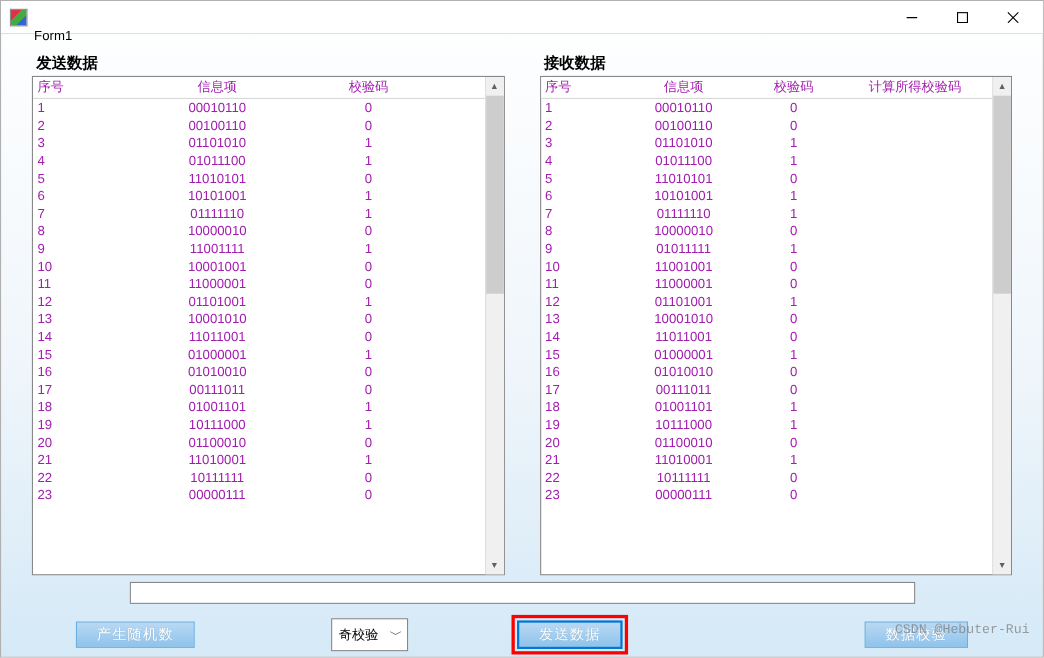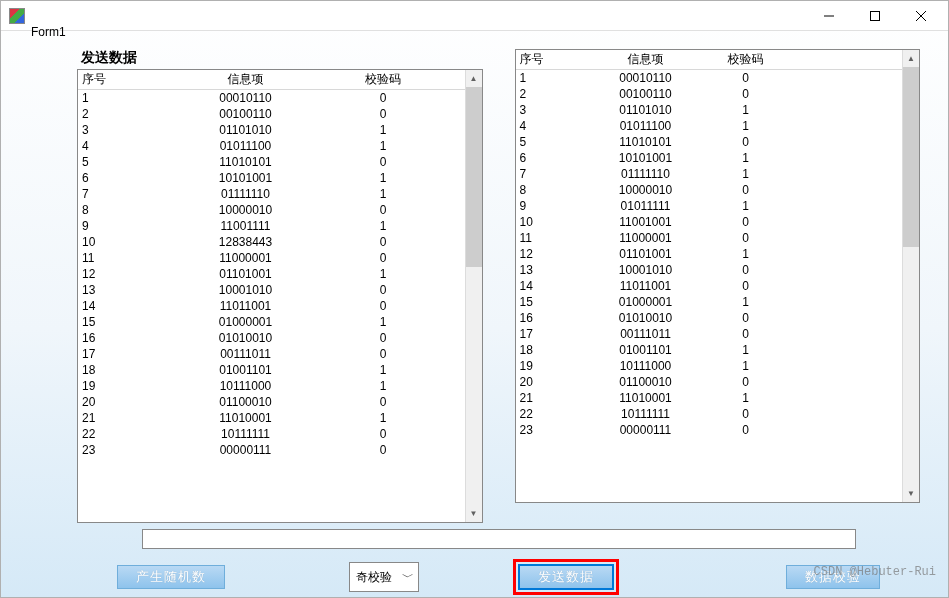--- a/index.html
+++ b/index.html
@@ -37,21 +37,20 @@
   .winbtn {
     width: 46px; height: 30px;
     display: flex; align-items: center; justify-content: center;
     color: #000;
   }
   .winbtn svg { width: 10px; height: 10px; }
   .content {
     position: absolute;
     top: 30px; left: 0; right: 0; bottom: 0;
     padding: 18px 28px 22px 28px;
-    margin-left: 48px;
   }
   .cols {
     display: flex;
     gap: 32px;
   }
   .col { flex: 1; display: flex; flex-direction: column; }
   .col-label {
     font-size: 14px;
     font-weight: 700;
     color: #000;
@@ -66,21 +65,21 @@
   }
   .listbody {
     flex: 1;
     overflow: hidden;
     position: relative;
   }
   .listhead, .listrow {
     display: flex;
     align-items: center;
     font-size: 12px;
-    color: #000000;
+    color: #a21caf;
     height: 16px;
   }
   .listhead {
     height: 20px;
     border-bottom: 1px solid #d8d8d8;
     background: #ffffff;
   }
   .listhead .cell { border-right: 0; }
   .cell { padding: 0 4px; overflow: hidden; white-space: nowrap; }
   .send .c0 { width: 90px; }
@@ -254,21 +253,21 @@
                   <div class="cell c1">10000010</div>
                   <div class="cell c2">0</div>
                 </div>
                 <div class="listrow">
                   <div class="cell c0">9</div>
                   <div class="cell c1">11001111</div>
                   <div class="cell c2">1</div>
                 </div>
                 <div class="listrow">
                   <div class="cell c0">10</div>
-                  <div class="cell c1">12838443</div>
+                  <div class="cell c1">10001001</div>
                   <div class="cell c2">0</div>
                 </div>
                 <div class="listrow">
                   <div class="cell c0">11</div>
                   <div class="cell c1">11000001</div>
                   <div class="cell c2">0</div>
                 </div>
                 <div class="listrow">
                   <div class="cell c0">12</div>
                   <div class="cell c1">01101001</div>
@@ -335,26 +334,28 @@
             <div class="sbtn">▲</div>
             <div class="strack">
                 <div class="sthumb"></div>
               </div>
             <div class="sbtn">▼</div>
           </div>
         </div>
       </div>
 
       <div class="col recv">
+        <div class="col-label">接收数据</div>
         <div class="listwrap">
           <div class="listbody">
             <div class="listhead">
               <div class="cell c0">序号</div>
               <div class="cell c1">信息项</div>
               <div class="cell c2">校验码</div>
+              <div class="cell c3">计算所得校验码</div>
             </div>
             <div id="recv-rows">
                 <div class="listrow">
                   <div class="cell c0">1</div>
                   <div class="cell c1">00010110</div>
                   <div class="cell c2">0</div>
                   <div class="cell c3"></div>
                 </div>
                 <div class="listrow">
                   <div class="cell c0">2</div>

